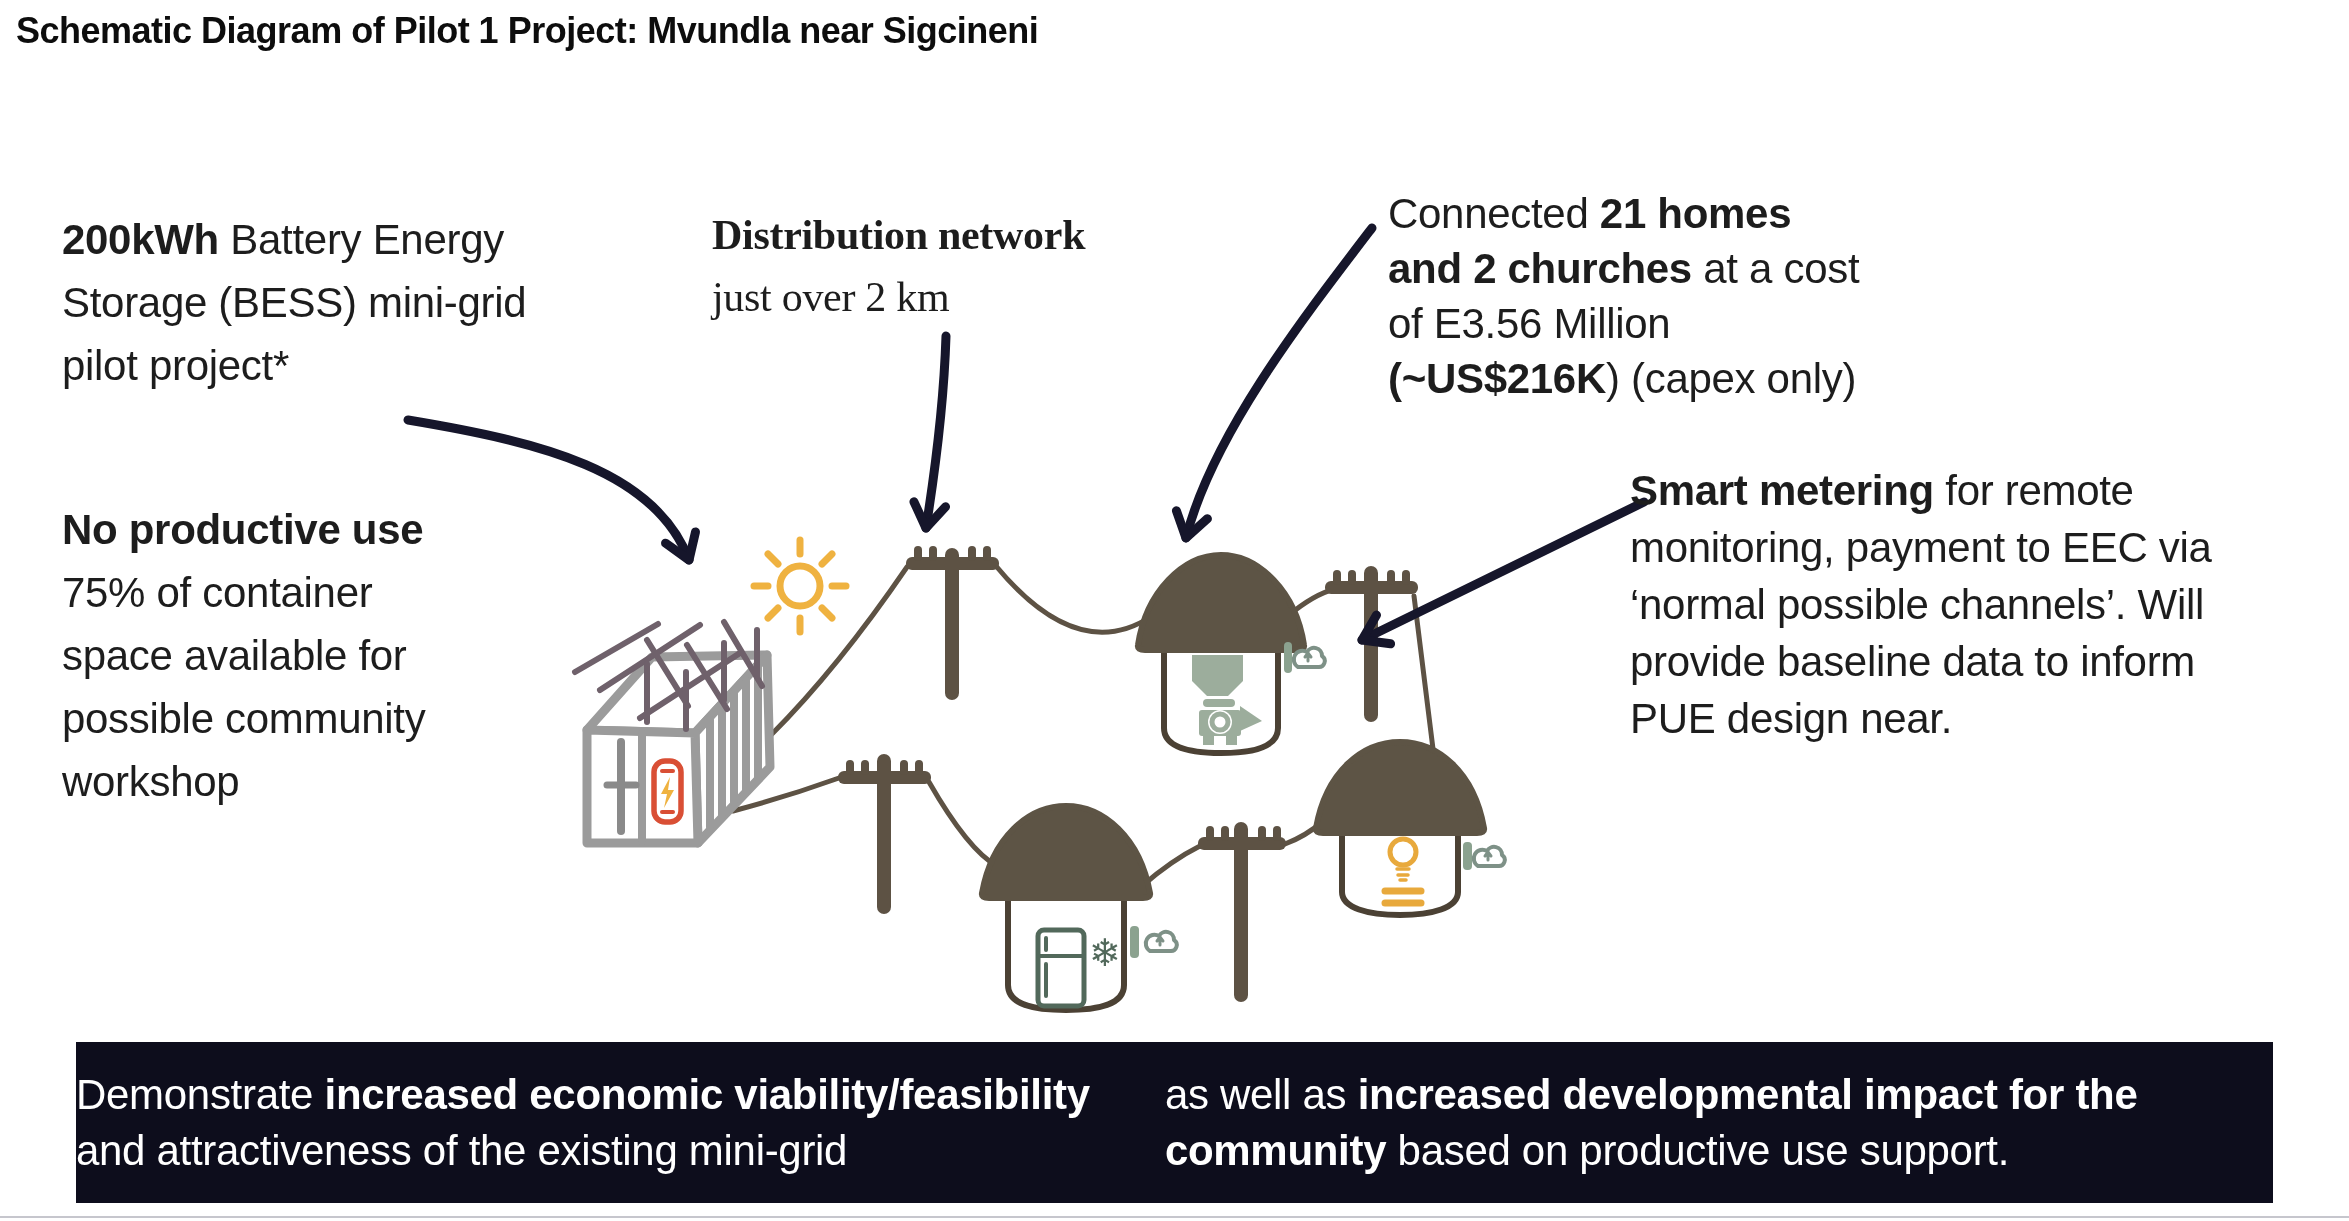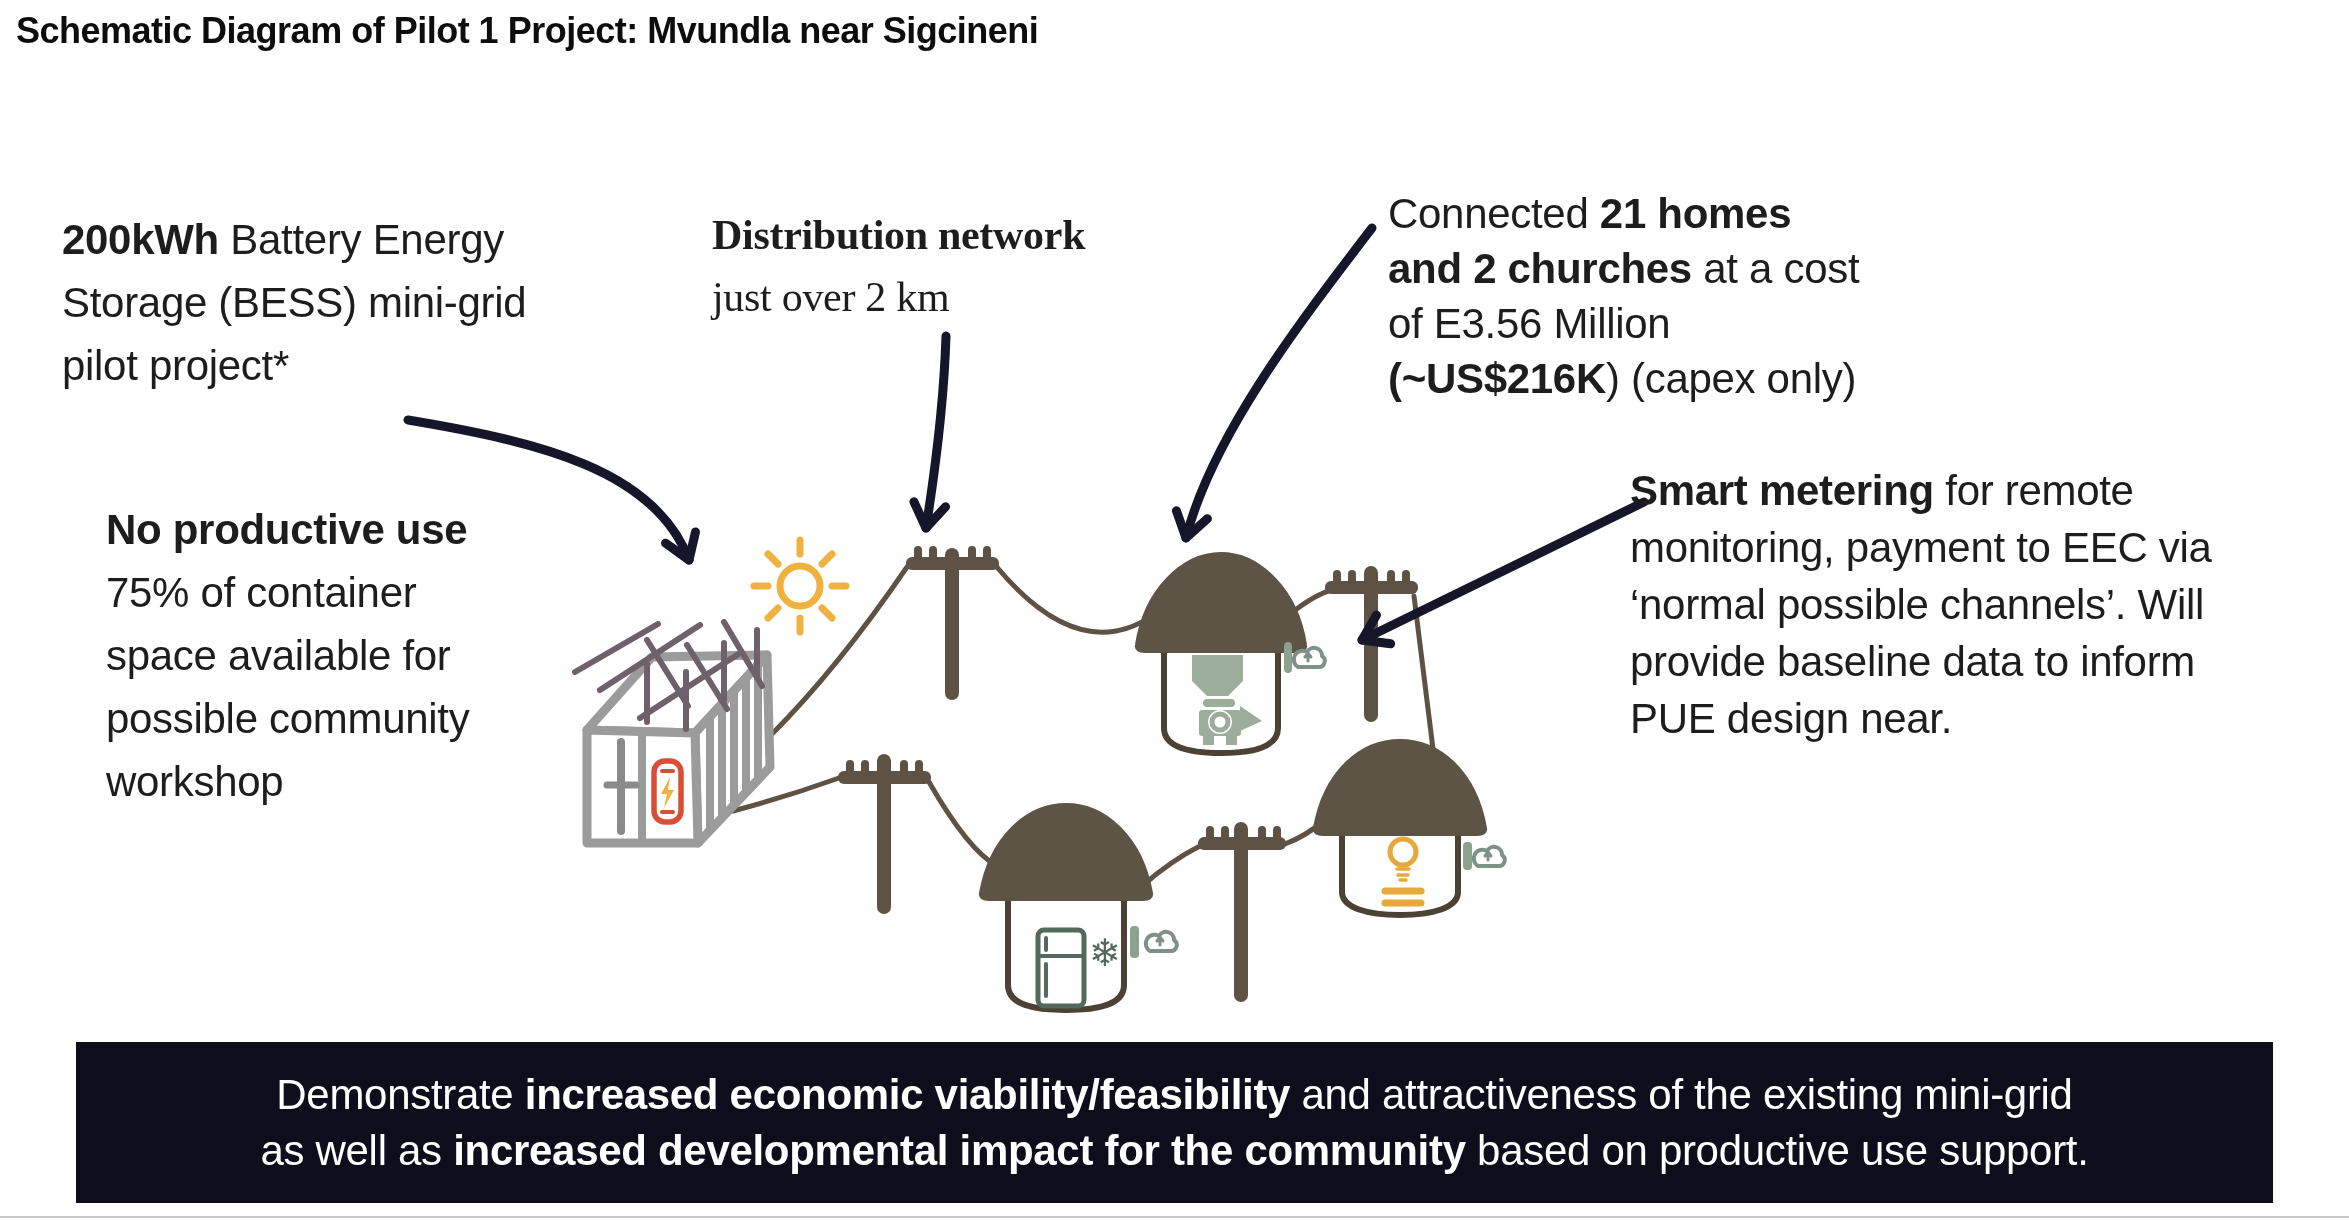--- a/index.html
+++ b/index.html
@@ -4,26 +4,26 @@
 <style>
   html,body{margin:0;padding:0;background:#ffffff;}
   .stage{position:relative;width:2349px;height:1221px;background:#fff;overflow:hidden;
          font-family:"Liberation Sans",sans-serif;color:#1c1c1c;}
   .title{position:absolute;left:16px;top:10px;font-size:36px;font-weight:bold;
          color:#0d0d0d;letter-spacing:-0.5px;white-space:nowrap;}
   .anno{position:absolute;font-size:42px;line-height:60px;letter-spacing:-0.3px;
         white-space:nowrap;color:#1d1d1d;}
   .anno .b{font-weight:bold;}
   #anno-solar{left:62px;top:208px;line-height:63px;}
-  #anno-nouse{left:62px;top:498px;line-height:63px;margin-left:44px;}
+  #anno-nouse{left:62px;top:498px;line-height:63px;}
   #anno-dist{left:712px;top:204px;line-height:62px;font-family:Liberation Serif, serif;}
   #anno-conn{left:1388px;top:186px;line-height:55px;}
   #anno-smart{left:1630px;top:462px;line-height:57px;}
   .banner{position:absolute;left:76px;top:1042px;width:2197px;height:161px;
-          background:var(--banner-bg,#0d0d1c);display:flex;flex-direction:column;
+          background:var(--banner-bg,#0d0d1c);display:flex;flex-direction:row;
           justify-content:center;align-items:center;text-align:left;
           color:var(--banner-text,#fff);font-size:42px;line-height:56px;letter-spacing:-0.3px;}
   .banner .b{font-weight:bold;}
   .bottom-rule{position:absolute;left:0;top:1216px;width:2349px;height:2px;background:#c6c6cd;}
   svg.diagram{position:absolute;left:0;top:0;}
   .wire{stroke:var(--wire);stroke-width:5;fill:none;stroke-linecap:round;}
   .pole-part{fill:var(--pole);}
   .cont{stroke:var(--contline);stroke-width:9;fill:#ffffff;stroke-linejoin:round;}
   .cont-thin{stroke:var(--contline);stroke-width:8;stroke-linecap:round;}
   .rack{stroke:var(--rack);stroke-width:6;stroke-linecap:round;fill:none;}

